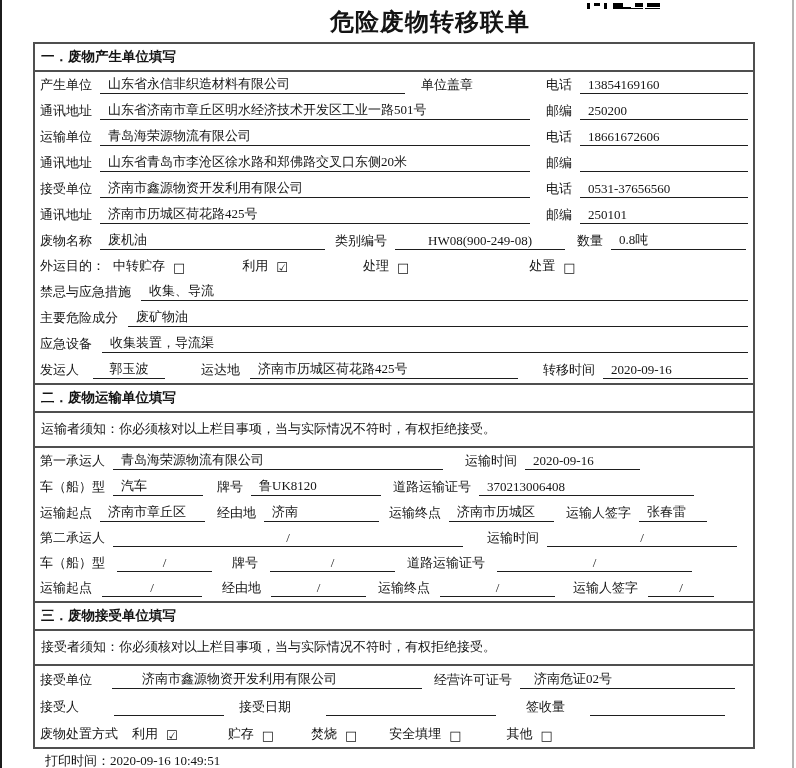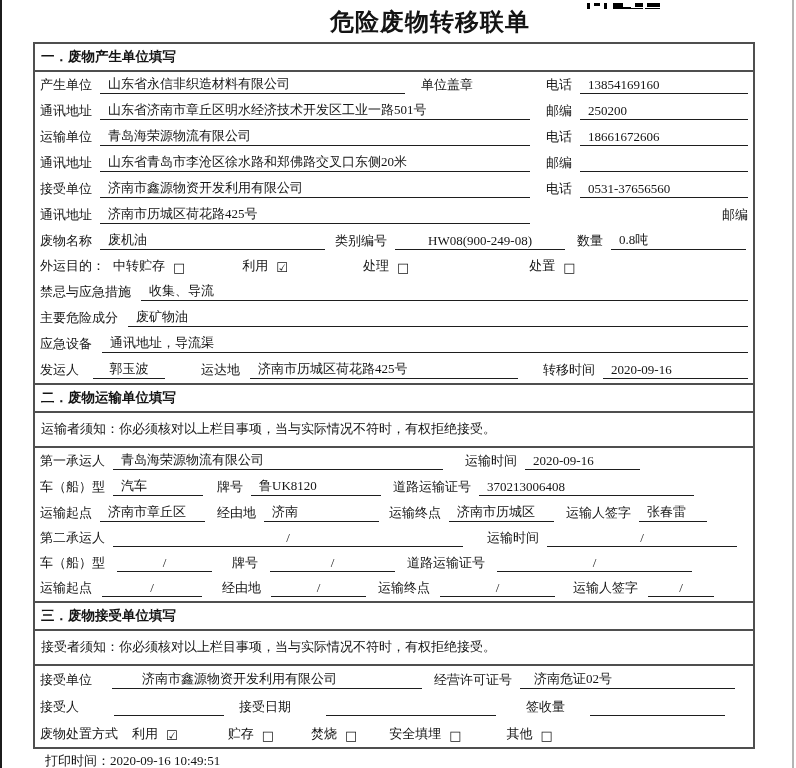--- a/index.html
+++ b/index.html
@@ -96,20 +96,21 @@
       <span class="lbl">接受单位</span>
       <span class="val" style="width:430px;margin-left:8px">济南市鑫源物资开发利用有限公司</span>
       <span class="lbl" style="margin-left:auto">电话</span>
       <span class="val" style="width:168px;margin-left:8px">0531-37656560</span>
     </div>
 
     <div class="row">
       <span class="lbl">通讯地址</span>
       <span class="val" style="width:430px;margin-left:8px">济南市历城区荷花路425号</span>
       <span class="lbl" style="margin-left:auto">邮编</span>
+      <span class="val" style="width:168px;margin-left:8px">250101</span>
     </div>
 
     <div class="row">
       <span class="lbl">废物名称</span>
       <span class="val" style="width:225px;margin-left:8px">废机油</span>
       <span class="lbl" style="margin-left:10px">类别编号</span>
       <span class="val ctr" style="width:170px;margin-left:8px">HW08(900-249-08)</span>
       <span class="lbl" style="margin-left:12px">数量</span>
       <span class="val" style="width:135px;margin-left:8px">0.8吨</span>
     </div>
@@ -132,21 +133,21 @@
       <span class="val fill" style="margin-left:10px">收集、导流</span>
     </div>
 
     <div class="row">
       <span class="lbl">主要危险成分</span>
       <span class="val fill" style="margin-left:10px">废矿物油</span>
     </div>
 
     <div class="row">
       <span class="lbl">应急设备</span>
-      <span class="val fill" style="margin-left:10px">通讯地址，导流渠</span>
+      <span class="val fill" style="margin-left:10px">收集装置，导流渠</span>
     </div>
 
     <div class="row">
       <span class="lbl">发运人</span>
       <span class="val ctr" style="width:72px;margin-left:14px">郭玉波</span>
       <span class="lbl" style="margin-left:36px">运达地</span>
       <span class="val" style="width:268px;margin-left:10px">济南市历城区荷花路425号</span>
       <span class="lbl" style="margin-left:auto">转移时间</span>
       <span class="val" style="width:145px;margin-left:8px">2020-09-16</span>
     </div>

